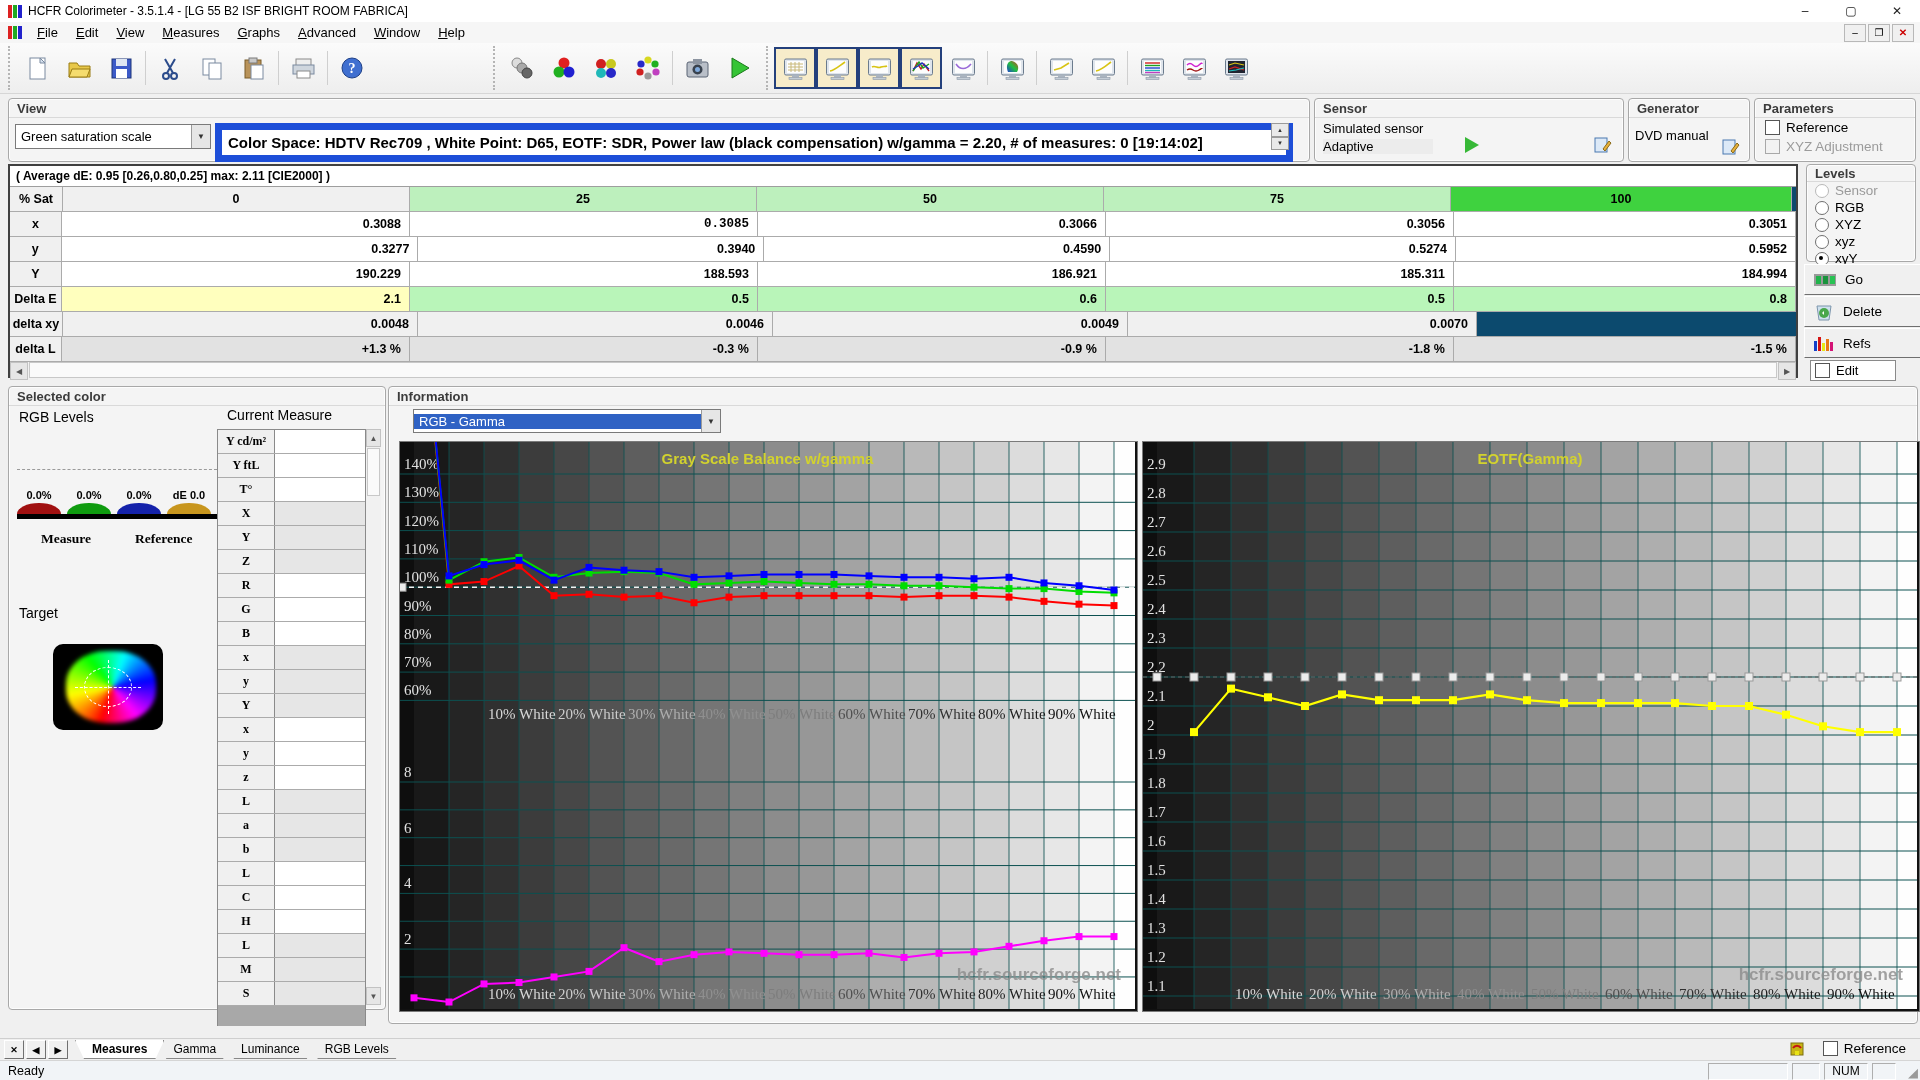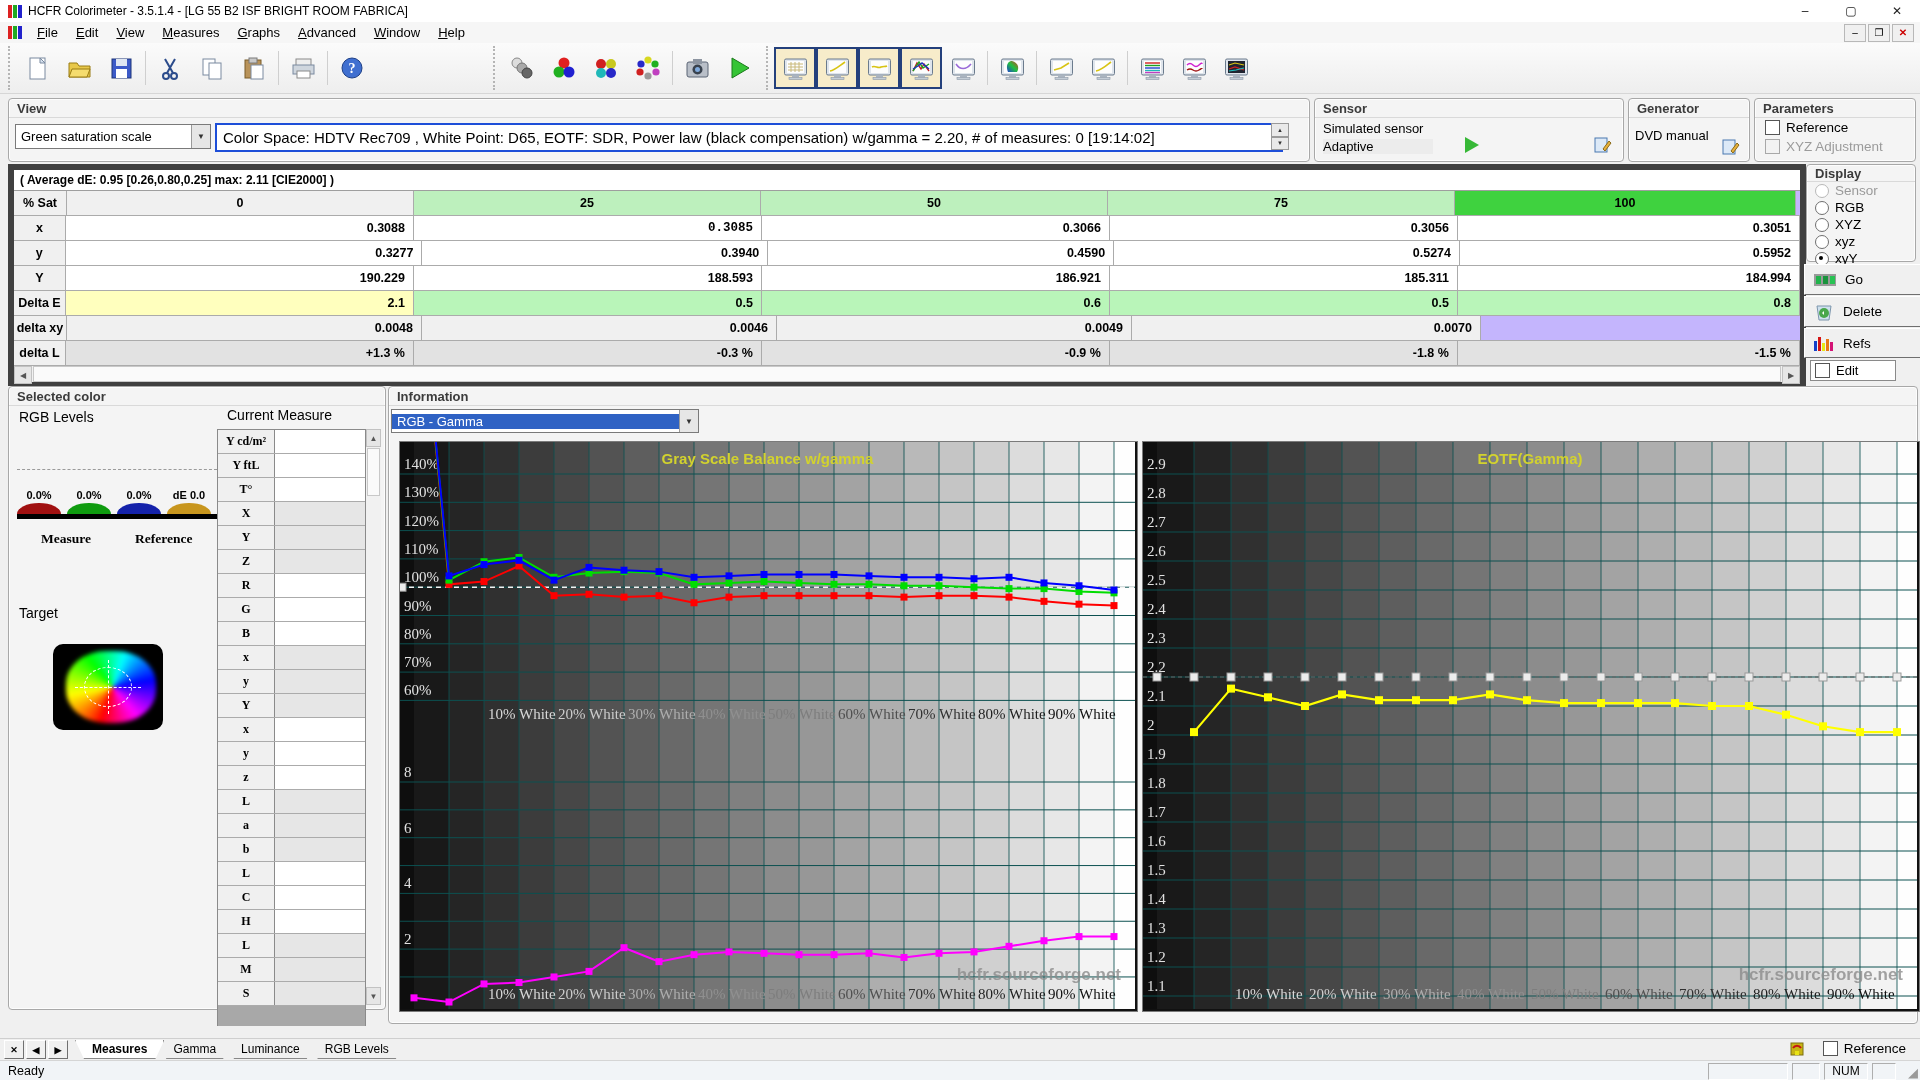--- a/index.html
+++ b/index.html
@@ -30,28 +30,28 @@
   .tsep{width:1px;height:34px;background:#cfcfcf;margin:0 3px;}
   
   .gb{border:1px solid #a8a8a8;border-radius:4px;background:#f4f4f4;box-shadow:inset 0 0 0 1px #fdfdfd;}
   .gb-title{font-weight:bold;font-size:13px;color:#3b3b3b;padding:2px 8px 1px 8px;border-bottom:1px solid #d9d9d9;}
   
   .combo{background:#fff;border:1px solid #7a7a7a;display:flex;align-items:center;font-size:13px;}
   .combo .ctext{flex:1;padding:0 5px;white-space:nowrap;overflow:hidden;}
   .combo .carrow{width:18px;align-self:stretch;background:#e6e6e6;border-left:1px solid #9a9a9a;
                  display:flex;align-items:center;justify-content:center;font-size:8px;color:#333;}
   .combo.sel .ctext{background:#2f62c4;color:#fff;}
-  .infobox{background:#fff;border:2px solid #1d4ed8;font-weight:normal;font-size:15px;display:flex;
+  .infobox{background:#fff;border:7px solid #1d4ed8;font-weight:bold;font-size:15px;display:flex;
            align-items:center;padding:0 6px;white-space:nowrap;overflow:hidden;}
   .spinner{display:flex;flex-direction:column;width:18px;}
   .spinner div{flex:1;border:1px solid #9a9a9a;background:#e9e9e9;font-size:6px;display:flex;
                align-items:center;justify-content:center;color:#333;}
   .plabel{font-size:13px;}
   
-  .mtable{border:6px solid #404040;background:#c4b5fd;}
+  .mtable{border:2px solid #404040;background:#0c4a6e;}
   .tcaption{height:20px;font-weight:bold;font-size:12px;display:flex;align-items:center;padding-left:6px;
             border-bottom:1px solid #9e9e9e;background:#fff;}
   .trow{display:flex;height:24px;border-bottom:1px solid #ababab;}
   .tcell{border-right:1px solid #ababab;display:flex;align-items:center;font-size:12.5px;}
   .tcell.hd{justify-content:center;font-weight:bold;background:#f0f0f0;}
   .tcell.val{justify-content:flex-end;padding-right:8px;font-weight:600;}
   .hscroll{height:16px;display:flex;background:#f1f1f1;}
   .sarrow{width:16px;height:16px;background:#e6e6e6;border:1px solid #c2c2c2;font-size:8px;color:#555;
           display:flex;align-items:center;justify-content:center;}
   .hthumb{flex:1;background:#fafafa;border:1px solid #c8c8c8;margin:0 1px;}
@@ -480,21 +480,21 @@
         </div>
       </div>
     <div class="hscroll">
       <span class="sarrow">◀</span>
       <span class="hthumb"></span>
       <span class="sarrow">▶</span>
     </div>
   </div>
 
   <div class="abs gb" style="left:1806px;top:164px;width:108px;height:96px;">
-    <div class="gb-title" style="padding:1px 8px 0 8px;">Display</div>
+    <div class="gb-title" style="padding:1px 8px 0 8px;">Levels</div>
     <div id="display-radios">
         <div class="radio dis">
           <span class="rdot" style="border-color: rgb(184, 184, 184);"></span>
           <span>Sensor</span>
         </div>
         <div class="radio">
           <span class="rdot"></span>
           <span>RGB</span>
         </div>
         <div class="radio">
@@ -672,21 +672,21 @@
       </div>
     <div class="vscroll" style="left:357px;top:42px;height:576px;">
       <span class="sarrow" style="width:13px;">▲</span>
       <span class="vthumb"></span>
       <span class="sarrow" style="width:13px;margin-top:auto;">▼</span>
     </div>
   </div>
 
   <div class="abs gb" style="left:388px;top:386px;width:1528px;height:636px;">
     <div class="gb-title">Information</div>
-    <div class="abs combo sel" style="left:2px;top:22px;width:306px;height:22px;">
+    <div class="abs combo sel" style="left:24px;top:22px;width:306px;height:22px;">
       <span class="ctext">RGB - Gamma</span>
       <span class="carrow">▼</span>
     </div>
     <div class="abs chartbox" style="left:10px;top:54px;width:737px;height:569px;">
       <svg id="chart-left" width="735" height="567">
           <rect x="0" y="0" width="15" height="567" fill="rgb(14,14,14)"></rect>
           <rect x="14" y="0" width="36" height="567" fill="rgb(25,25,25)"></rect>
           <rect x="49" y="0" width="36" height="567" fill="rgb(37,37,37)"></rect>
           <rect x="84" y="0" width="36" height="567" fill="rgb(48,48,48)"></rect>
           <rect x="119" y="0" width="36" height="567" fill="rgb(60,60,60)"></rect>

